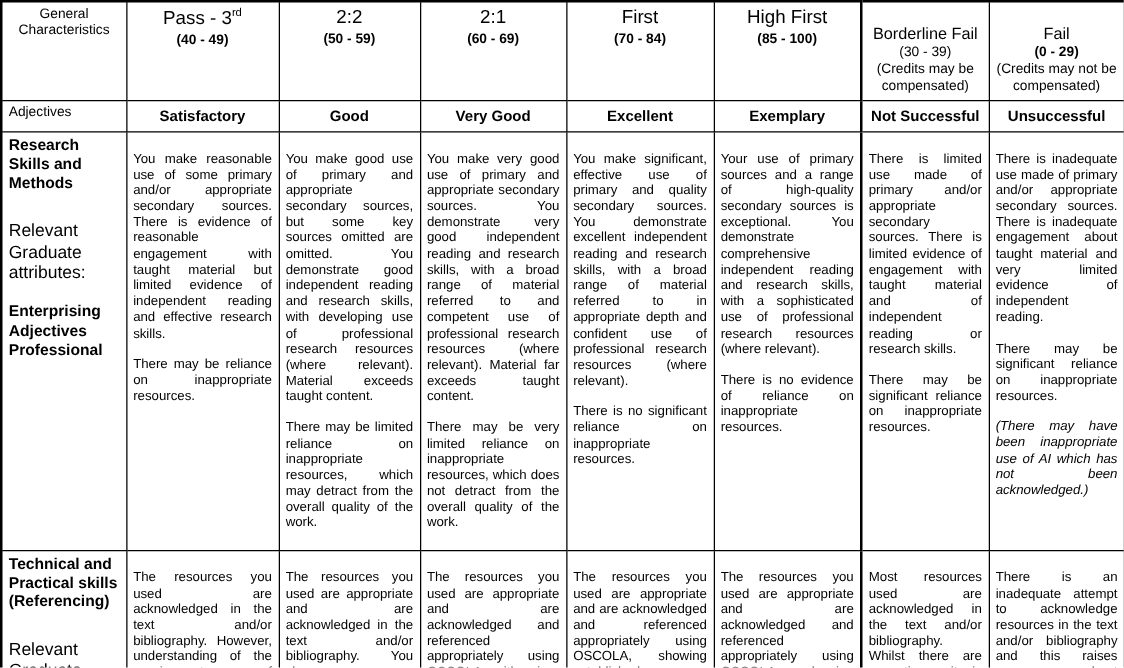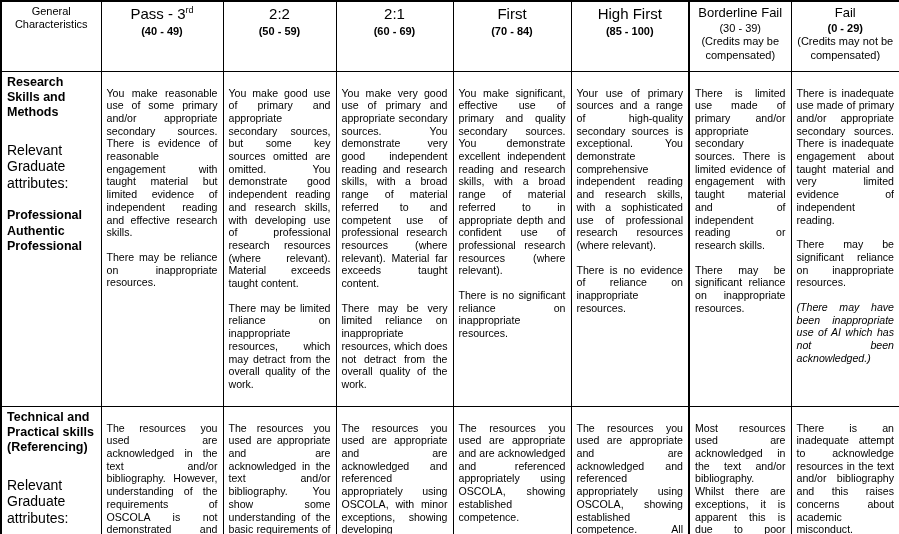--- a/index.html
+++ b/index.html
@@ -15,21 +15,21 @@
   td {
     border: 1px solid #000;
     vertical-align: top;
     padding: 3px 5px;
     overflow: hidden;
   }
   td.bfail-col { border-left: 2px solid #000; }
 
   
   .grade-title { font-weight: normal; font-size: 15px; text-align: center; line-height: 1.1; padding-top: 1px; }
-  .grade-title.small { font-size: 13px; }
+  .grade-title.small { font-size: 13px; margin-top: 14px; }
   .grade-range { font-weight: bold; font-size: 11px; text-align: center; margin-top: 2px; }
   .grade-range.regular { font-weight: normal; }
   .credit-note { font-weight: normal; font-size: 11px; text-align: center; margin-top: 1px; line-height: 1.25; }
   .corner-label { font-size: 11px; line-height: 1.2; text-align: center; }
 
   
   .adj-label-cell { font-size: 11px; vertical-align: top; }
   .adjective-cell { text-align: center; vertical-align: middle; font-weight: bold; font-size: 12px; }
 
   
@@ -93,26 +93,36 @@
       <div class="grade-range regular">(30 - 39)</div>
       <div class="credit-note">(Credits may be compensated)</div>
     </td>
     <td>
       <div class="grade-title small">Fail</div>
       <div class="grade-range">(0 - 29)</div>
       <div class="credit-note">(Credits may not be compensated)</div>
     </td>
   </tr>
 
+  <tr style="height:25px">
+    <td class="adj-label-cell">Adjectives</td>
+    <td class="adjective-cell">Satisfactory</td>
+    <td class="adjective-cell">Good</td>
+    <td class="adjective-cell">Very Good</td>
+    <td class="adjective-cell">Excellent</td>
+    <td class="adjective-cell">Exemplary</td>
+    <td class="adjective-cell bfail-col">Not Successful</td>
+    <td class="adjective-cell">Unsuccessful</td>
+  </tr>
 
   <tr style="height:257px">
     <td>
       <div class="row-label-title">Research Skills and Methods</div>
       <div class="attr-label">Relevant Graduate attributes:</div>
-      <div class="attrs">Professional Authentic Professional</div>
+      <div class="attrs">Enterprising Adjectives Professional</div>
     </td>
     <td class="body-cell">
       <p>You make reasonable use of some primary and/or appropriate secondary sources. There is evidence of reasonable engagement with taught material but limited evidence of independent reading and effective research skills.</p>
       <p>There may be reliance on inappropriate resources.</p>
     </td>
     <td class="body-cell">
       <p>You make good use of primary and appropriate secondary sources, but some key sources omitted are omitted. You demonstrate good independent reading and research skills, with developing use of professional research resources (where relevant). Material exceeds taught content.</p>
       <p>There may be limited reliance on inappropriate resources, which may detract from the overall quality of the work.</p>
     </td>
     <td class="body-cell">

